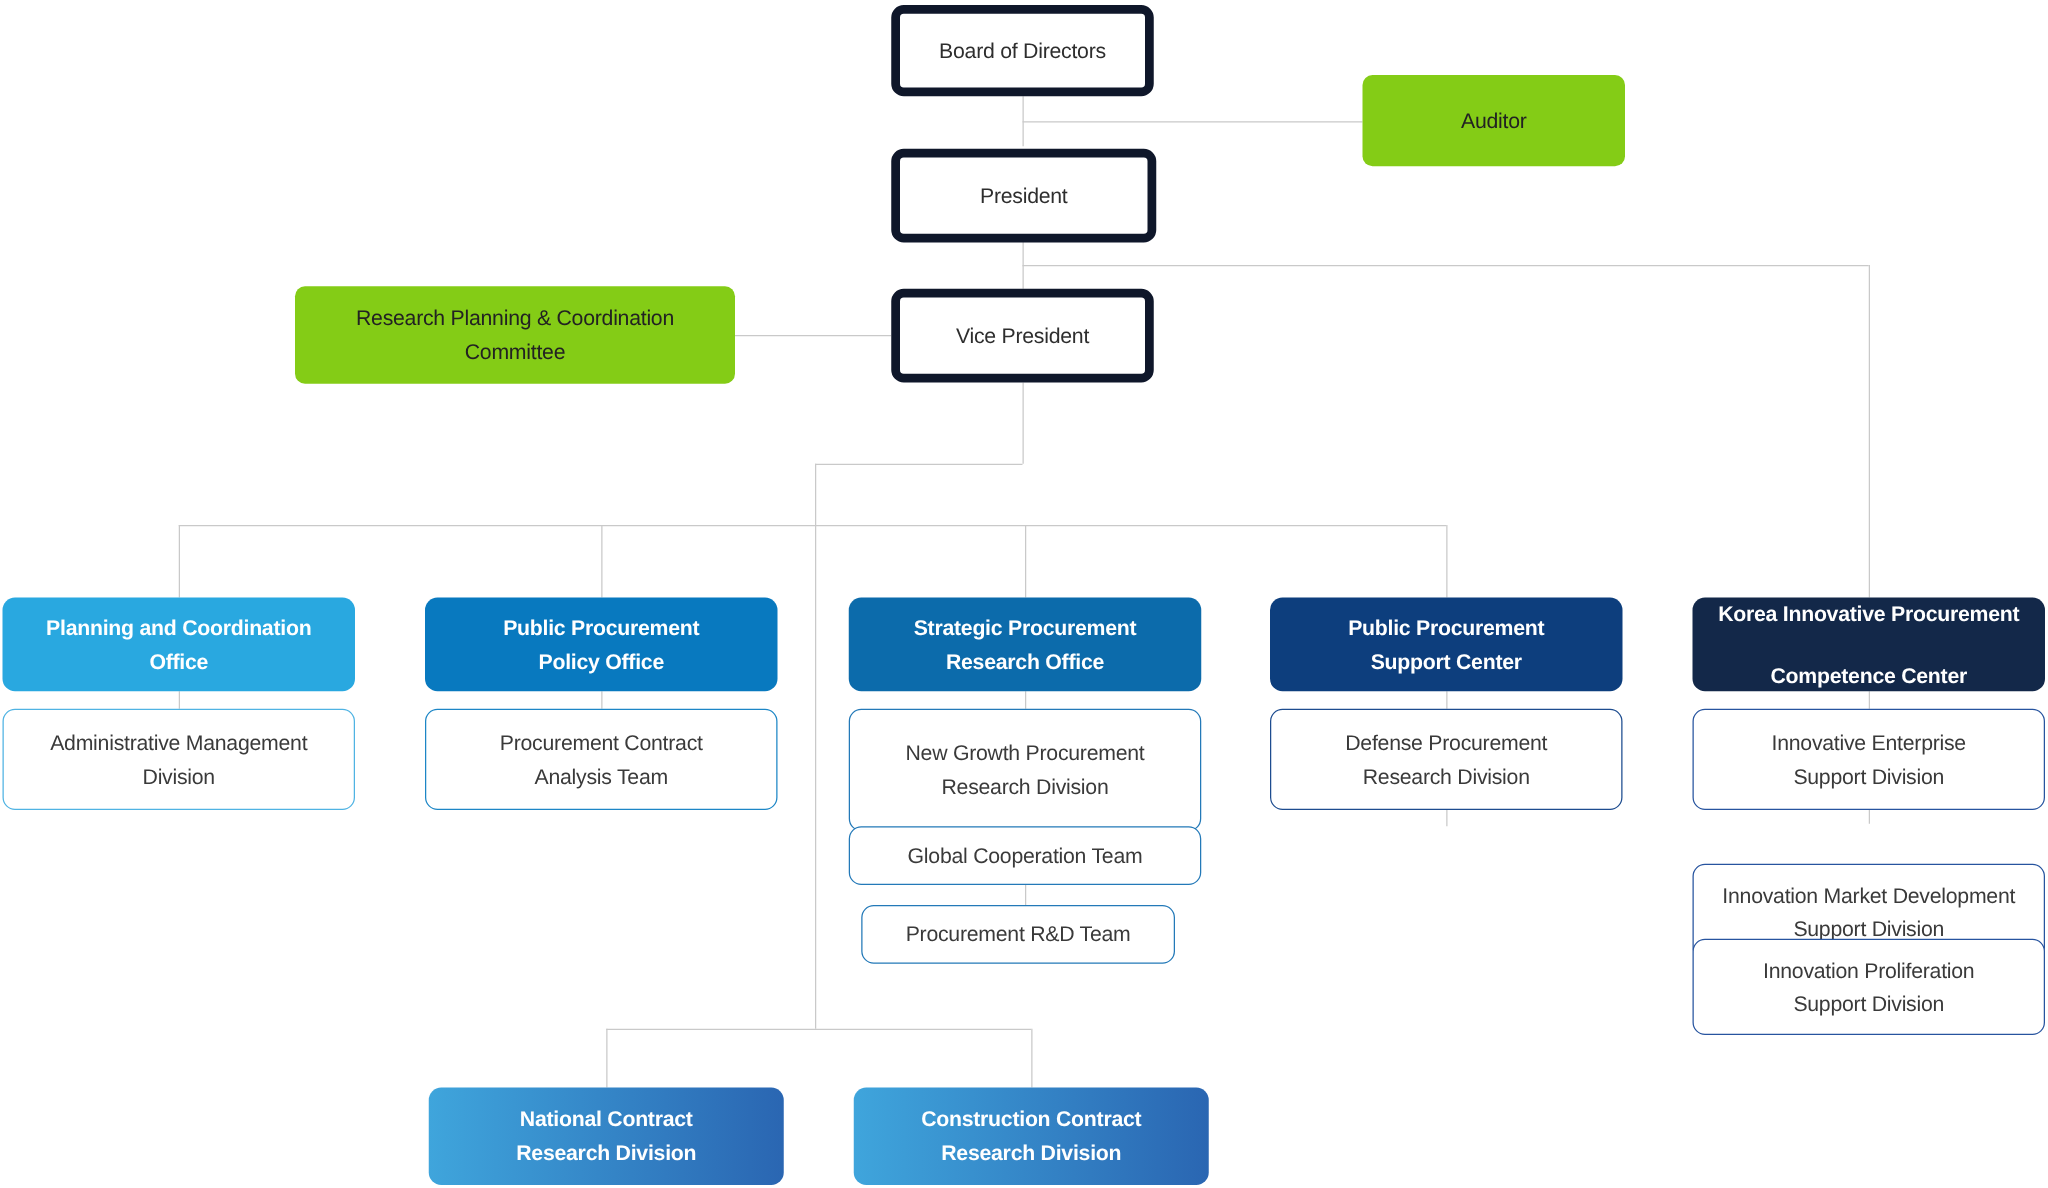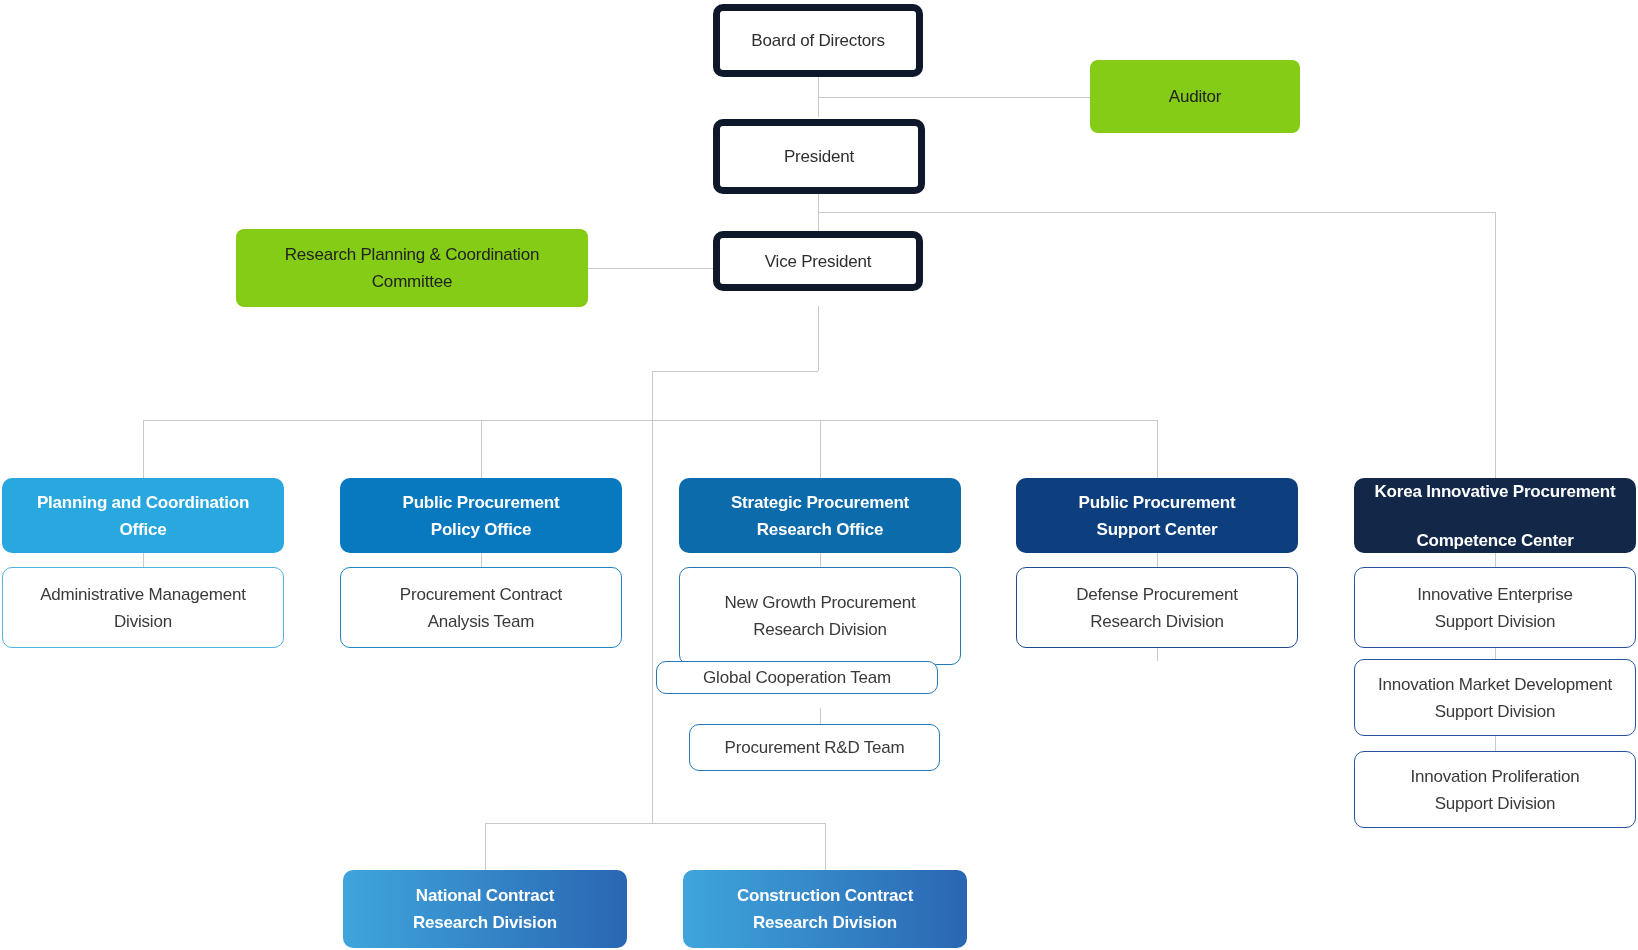--- a/index.html
+++ b/index.html
@@ -103,21 +103,21 @@
 
   <div class="node outline-box" style="left:713px;top:119px;width:212px;height:75px;">
     <span>President</span>
   </div>
 
   <div class="node gray-box" style="left:236px;top:229px;width:352px;height:78px;">
     <span>Research Planning &amp; Coordination</span>
     <span>Committee</span>
   </div>
 
-  <div class="node outline-box" style="left:713px;top:231px;width:210px;height:60px;">
+  <div class="node outline-box" style="left:713px;top:231px;width:210px;height:75px;">
     <span>Vice President</span>
   </div>
 
   <div class="node office o1" style="left:2px;top:478px;width:282px;height:75px;">
     <span>Planning and Coordination</span>
     <span>Office</span>
   </div>
   <div class="node office o2" style="left:340px;top:478px;width:282px;height:75px;">
     <span>Public Procurement</span>
     <span>Policy Office</span>
@@ -142,37 +142,37 @@
 
   <div class="node sub c2" style="left:340px;top:567px;width:282px;height:81px;">
     <span>Procurement Contract</span>
     <span>Analysis Team</span>
   </div>
 
   <div class="node sub c3" style="left:679px;top:567px;width:282px;height:98px;">
     <span>New Growth Procurement</span>
     <span>Research Division</span>
   </div>
-  <div class="node sub c3" style="left:656px;top:661px;width:282px;height:33px;">
+  <div class="node sub c3" style="left:679px;top:661px;width:282px;height:47px;">
     <span>Global Cooperation Team</span>
   </div>
   <div class="node sub c3" style="left:657px;top:724px;width:251px;height:47px;margin-left:32px;">
     <span>Procurement R&amp;D Team</span>
   </div>
 
   <div class="node sub c4" style="left:1016px;top:567px;width:282px;height:81px;">
     <span>Defense Procurement</span>
     <span>Research Division</span>
   </div>
 
   <div class="node sub c5" style="left:1354px;top:567px;width:282px;height:81px;">
     <span>Innovative Enterprise</span>
     <span>Support Division</span>
   </div>
-  <div class="node sub c5" style="left:1354px;top:659px;width:282px;height:77px;">
+  <div class="node sub c5" style="left:1354px;top:691px;width:282px;height:77px;">
     <span>Innovation Market Development</span>
     <span>Support Division</span>
   </div>
   <div class="node sub c5" style="left:1354px;top:751px;width:282px;height:77px;">
     <span>Innovation Proliferation</span>
     <span>Support Division</span>
   </div>
 
   <div class="node grad" style="left:343px;top:870px;width:284px;height:78px;">
     <span>National Contract</span>

